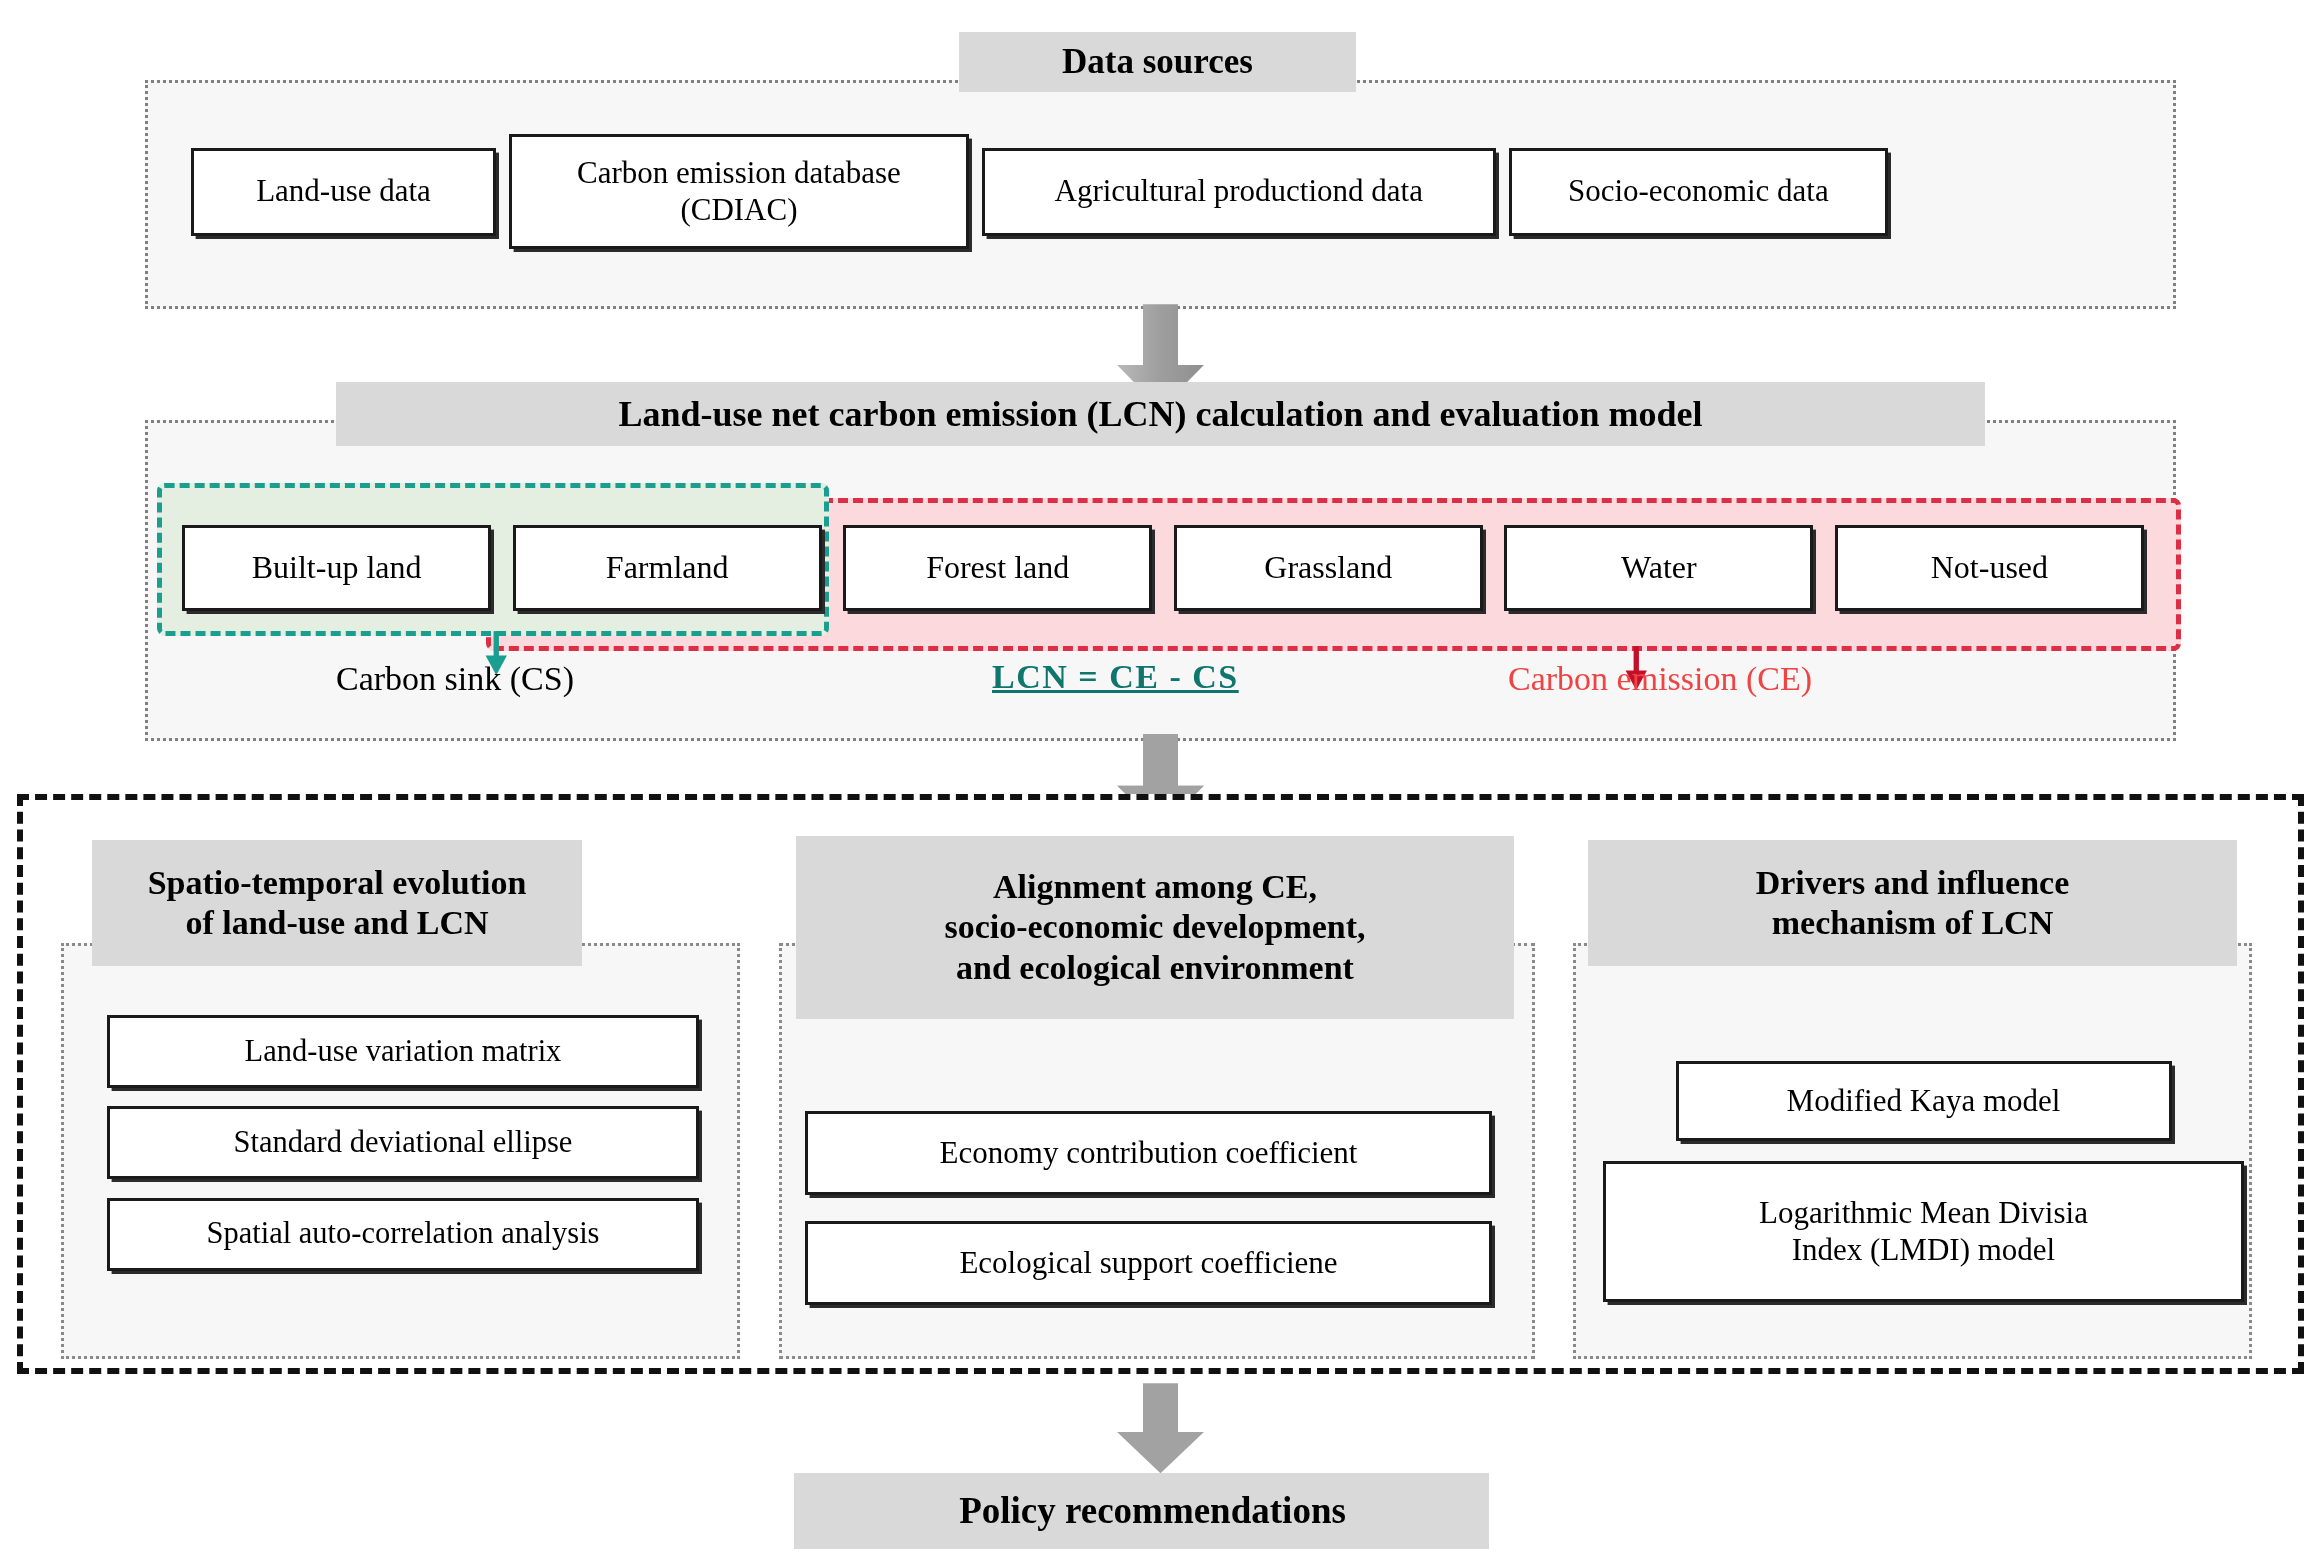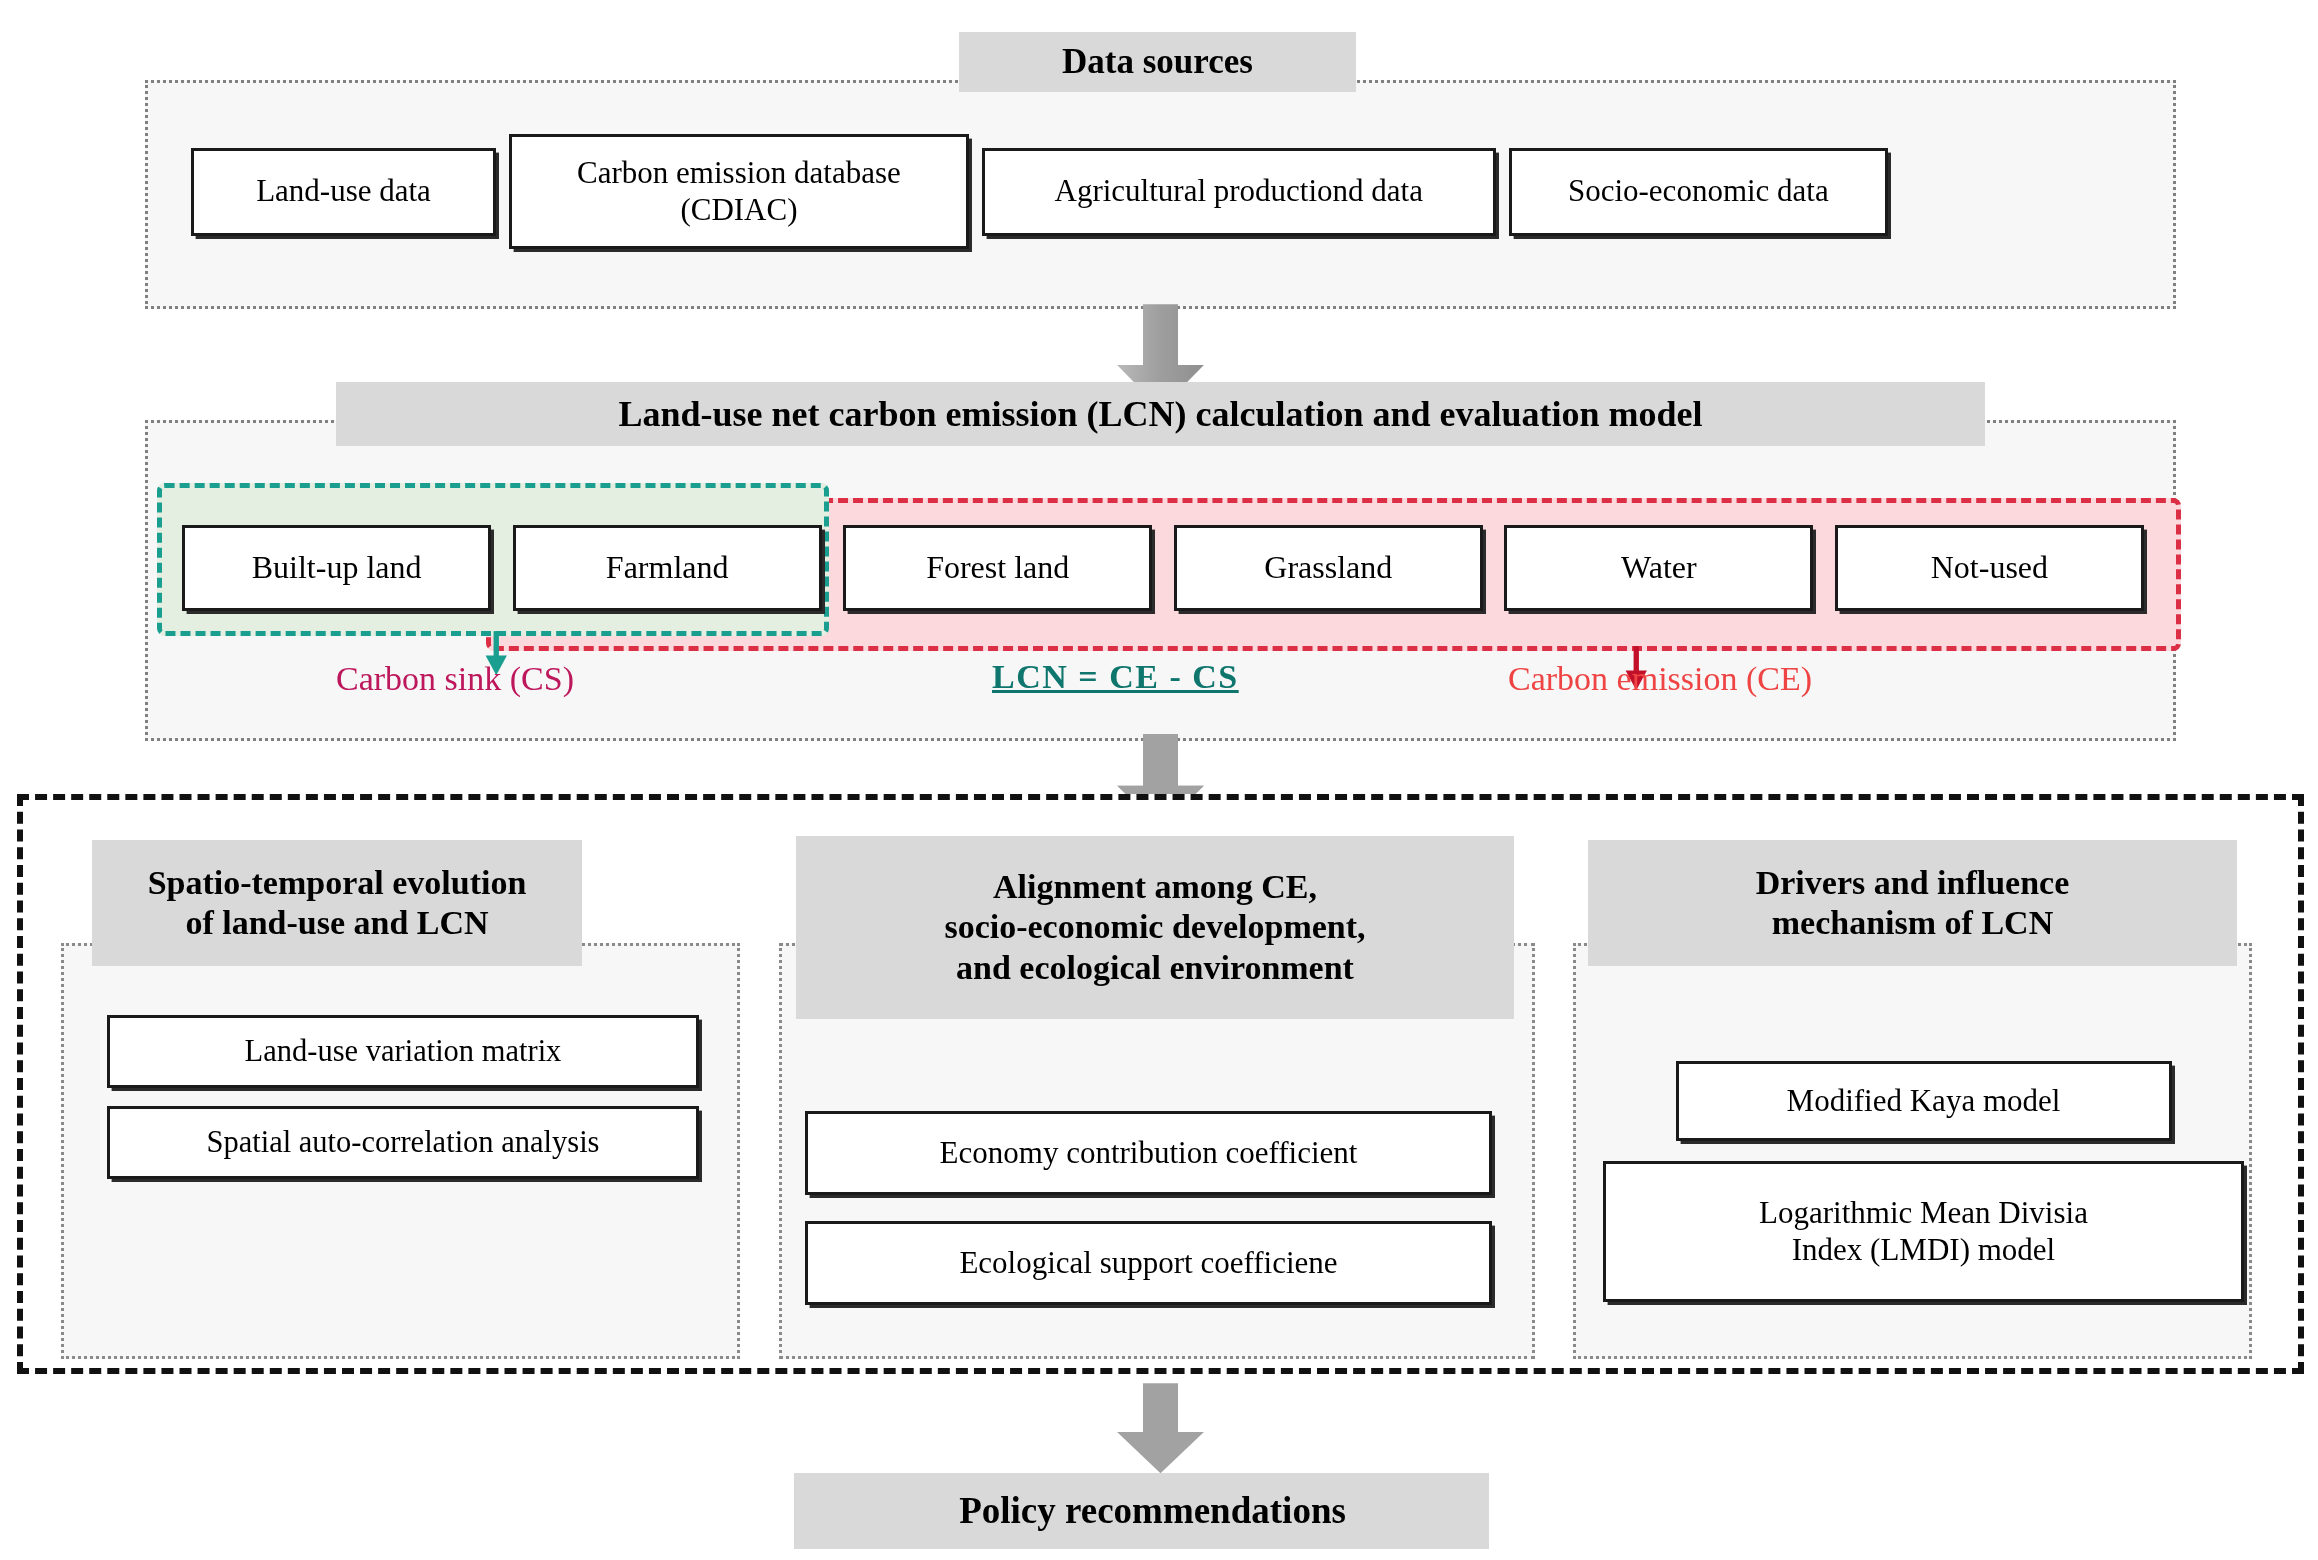--- a/index.html
+++ b/index.html
@@ -76,21 +76,21 @@
     border:5.3px dashed #dc2f45;background:#fbd9dd;border-radius:7.6px;
     box-sizing:border-box;z-index:3;
   }
   #lu-row{
     position:absolute;left:182px;top:518px;width:1962px;height:99px;
     display:flex;align-items:center;gap:21.4px;z-index:6;
   }
   #lu-row .wbox{flex:1;height:86px;font-size:32px;}
 
   .leg{position:absolute;font-size:34px;z-index:6;}
-  #leg-cs{left:336px;top:660px;color:#be185d;}
+  #leg-cs{left:336px;top:660px;color:#000000;}
   #leg-eq{left:992px;top:658px;color:#0f766e;font-weight:bold;letter-spacing:1.5px;text-decoration:underline;}
   #leg-ce{left:1508px;top:660px;color:#ef4444;}
 
   
   .tick-arrow{position:absolute;z-index:6;}
 
   
   #sec-three{
     position:absolute;left:17px;top:794px;width:2287px;height:580px;
     border:6.1px dashed #111;box-sizing:border-box;background:#ffffff;
@@ -197,20 +197,21 @@
   <div class="gray-title col-title" id="t1">Spatio-temporal evolution
 of land-use and LCN</div>
   <div class="gray-title col-title" id="t2">Alignment among CE,
 socio-economic development,
 and ecological environment</div>
   <div class="gray-title col-title" id="t3">Drivers and influence
 mechanism of LCN</div>
 
   <div class="col-items" id="i1">
     <div class="wbox">Land-use variation matrix</div>
+    <div class="wbox">Standard deviational ellipse</div>
     <div class="wbox">Spatial auto-correlation analysis</div>
   </div>
 
   <div class="col-items" id="i2">
     <div class="wbox">Economy contribution coefficient</div>
     <div class="wbox">Ecological support coefficiene</div>
   </div>
 
   <div class="col-items" id="i3">
     <div class="wbox">Modified Kaya model</div>

